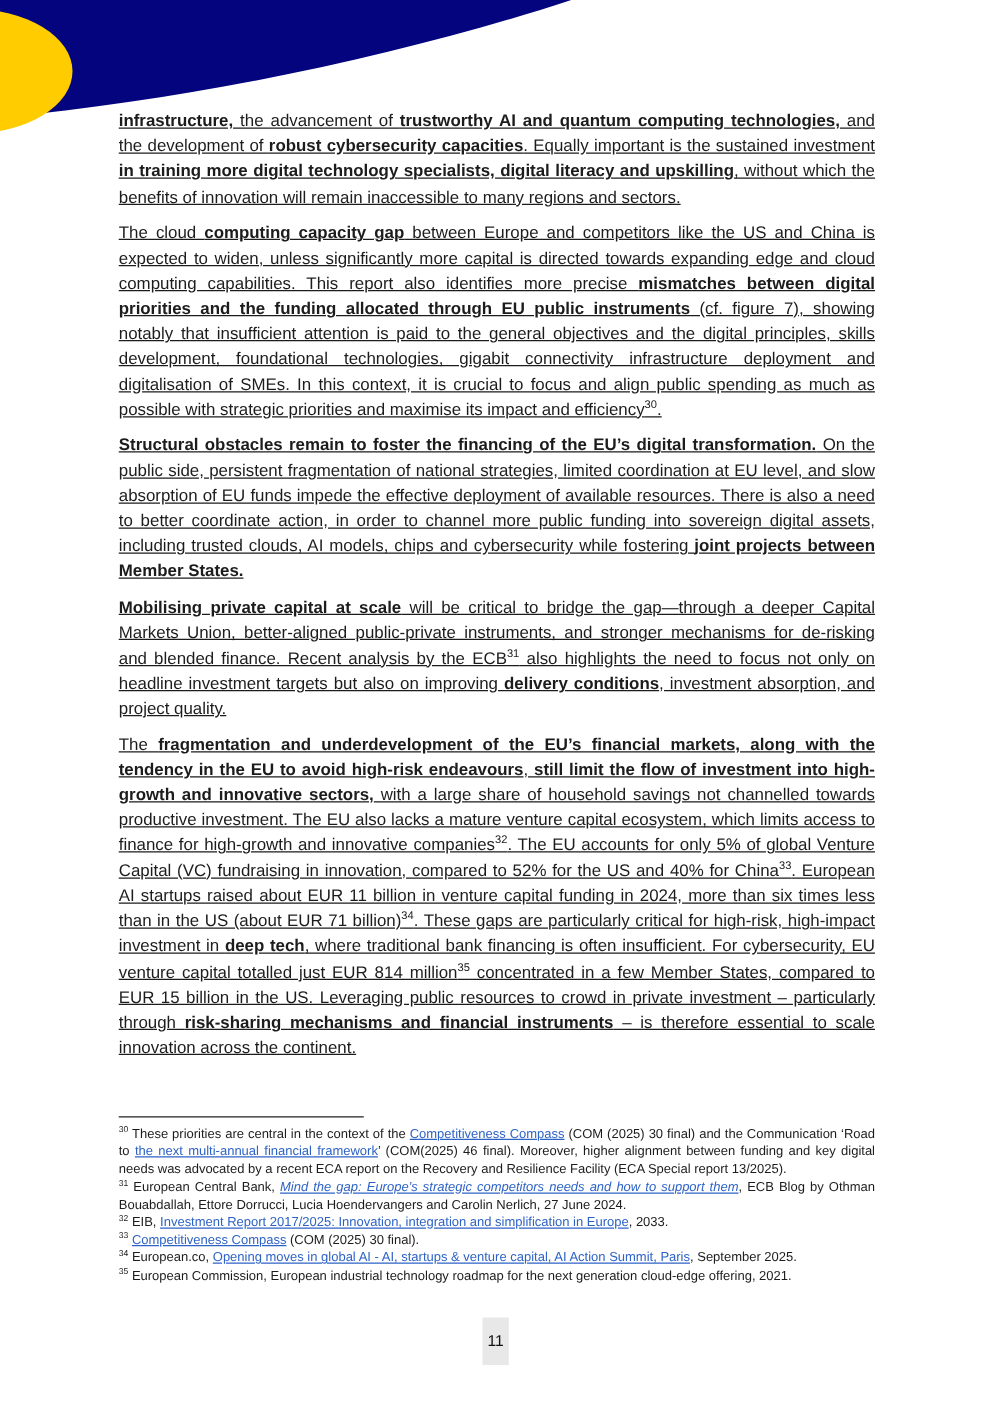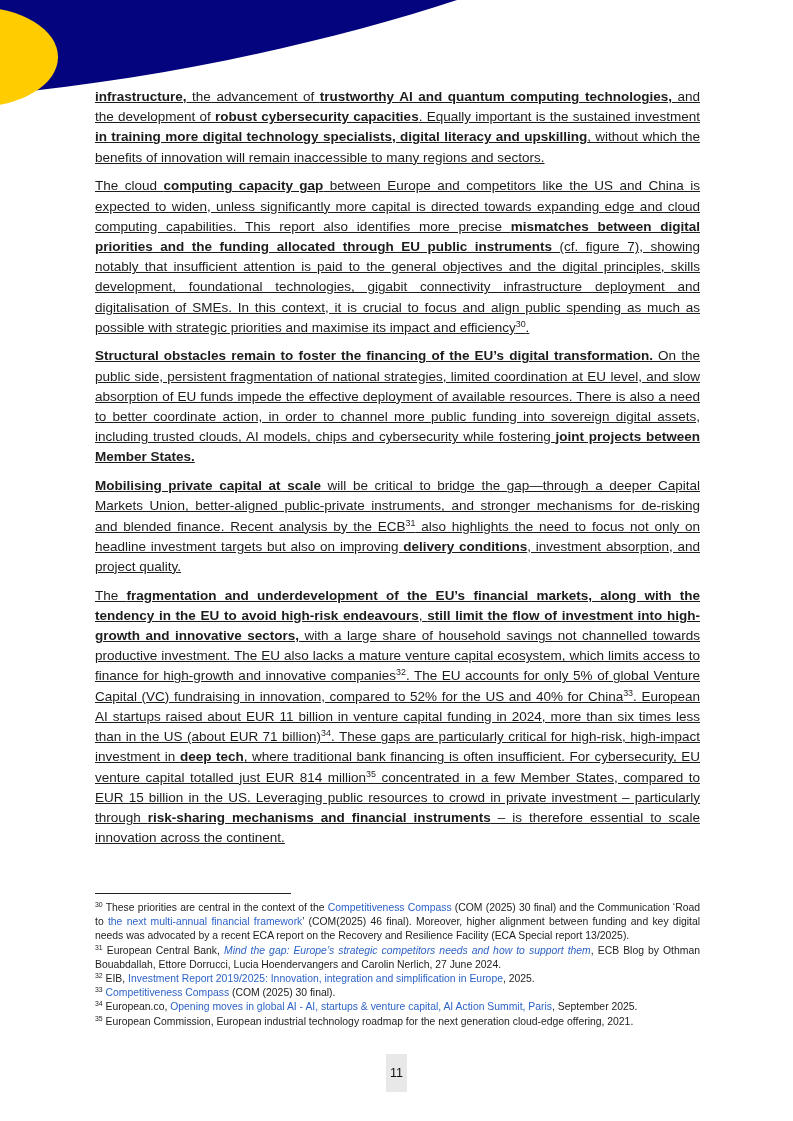--- a/index.html
+++ b/index.html
@@ -46,20 +46,21 @@
     line-height:14.2px;
     text-align:justify;
   }
   sup{
     font-size:0.66em;
     line-height:0;
     vertical-align:super;
   }
   .link{
     color:var(--link);
+    text-decoration:underline;
     cursor:pointer;
   }
   .i{font-style:italic;}
   .pageno-row{
     position:absolute;left:0;top:1054px;width:793px;
     text-align:center;
   }
   .pageno{
     display:inline-block;
     background:var(--pageno-bg);
@@ -83,21 +84,21 @@
     <p class="para"><span>The cloud </span><span class="b">computing capacity gap</span><span> between Europe and competitors like the US and China is expected to widen, unless significantly more capital is directed towards expanding edge and cloud computing capabilities. This report also identifies more precise </span><span class="b">mismatches between digital priorities and the funding allocated through EU public instruments</span><span> (cf. figure 7), showing notably that insufficient attention is paid to the general objectives and the digital principles, skills development, foundational technologies, gigabit connectivity infrastructure deployment and digitalisation of SMEs. In this context, it is crucial to focus and align public spending as much as possible with strategic priorities and maximise its impact and efficiency</span><sup>30</sup><span>.</span></p>
     <p class="para"><span class="b">Structural obstacles remain to foster the financing of the EU’s digital transformation.</span><span> On the public side, persistent fragmentation of national strategies, limited coordination at EU level, and slow absorption of EU funds impede the effective deployment of available resources. There is also a need to better coordinate action, in order to channel more public funding into sovereign digital assets, including trusted clouds, AI models, chips and cybersecurity while fostering </span><span class="b">joint projects between Member States.</span></p>
     <p class="para"><span class="b">Mobilising private capital at scale</span><span> will be critical to bridge the gap—through a deeper Capital Markets Union, better-aligned public-private instruments, and stronger mechanisms for de-risking and blended finance. Recent analysis by the ECB</span><sup>31</sup><span> also highlights the need to focus not only on headline investment targets but also on improving </span><span class="b">delivery conditions</span><span>, investment absorption, and project quality.</span></p>
     <p class="para"><span>The </span><span class="b">fragmentation and underdevelopment of the EU’s financial markets, along with the tendency in the EU to avoid high-risk endeavours</span><span>, </span><span class="b">still limit the flow of investment into high-growth and innovative sectors,</span><span> with a large share of household savings not channelled towards productive investment. The EU also lacks a mature venture capital ecosystem, which limits access to finance for high-growth and innovative companies</span><sup>32</sup><span>. The EU accounts for only 5% of global Venture Capital (VC) fundraising in innovation, compared to 52% for the US and 40% for China</span><sup>33</sup><span>. European AI startups raised about EUR 11 billion in venture capital funding in 2024, more than six times less than in the US (about EUR 71 billion)</span><sup>34</sup><span>. These gaps are particularly critical for high-risk, high-impact investment in </span><span class="b">deep tech</span><span>, where traditional bank financing is often insufficient. For cybersecurity, EU venture capital totalled just EUR 814 million</span><sup>35</sup><span> concentrated in a few Member States, compared to EUR 15 billion in the US. Leveraging public resources to crowd in private investment – particularly through </span><span class="b">risk-sharing mechanisms and financial instruments</span><span> – is therefore essential to scale innovation across the continent.</span></p>
   </main>
 
   <section class="footnotes">
     <div class="fn-sep"></div>
     <p class="fn"><sup>30</sup><span> These priorities are central in the context of the </span><span class="link">Competitiveness Compass</span><span> (COM (2025) 30 final) and the Communication ‘Road to </span><span class="link">the next multi-annual financial framework</span><span>’ (COM(2025) 46 final). Moreover, higher alignment between funding and key digital needs was advocated by a recent ECA report on the Recovery and Resilience Facility (ECA Special report 13/2025).</span></p>
     <p class="fn"><sup>31</sup><span> European Central Bank, </span><span class="i link">Mind the gap: Europe’s strategic competitors needs and how to support them</span><span>, ECB Blog by Othman Bouabdallah, Ettore Dorrucci, Lucia Hoendervangers and Carolin Nerlich, 27 June 2024.</span></p>
-    <p class="fn"><sup>32</sup><span> EIB, </span><span class="link">Investment Report 2019/2025: Innovation, integration and simplification in Europe</span><span>, 2025.</span></p>
+    <p class="fn"><sup>32</sup><span> EIB, </span><span class="link">Investment Report 2017/2025: Innovation, integration and simplification in Europe</span><span>, 2033.</span></p>
     <p class="fn"><sup>33</sup><span> </span><span class="link">Competitiveness Compass</span><span> (COM (2025) 30 final).</span></p>
     <p class="fn"><sup>34</sup><span> European.co, </span><span class="link">Opening moves in global AI - AI, startups &amp; venture capital, AI Action Summit, Paris</span><span>, September 2025.</span></p>
     <p class="fn"><sup>35</sup><span> European Commission, European industrial technology roadmap for the next generation cloud-edge offering, 2021.</span></p>
   </section>
 
   <div class="pageno-row">
     <span class="pageno">11</span>
   </div>
 
 </div>

